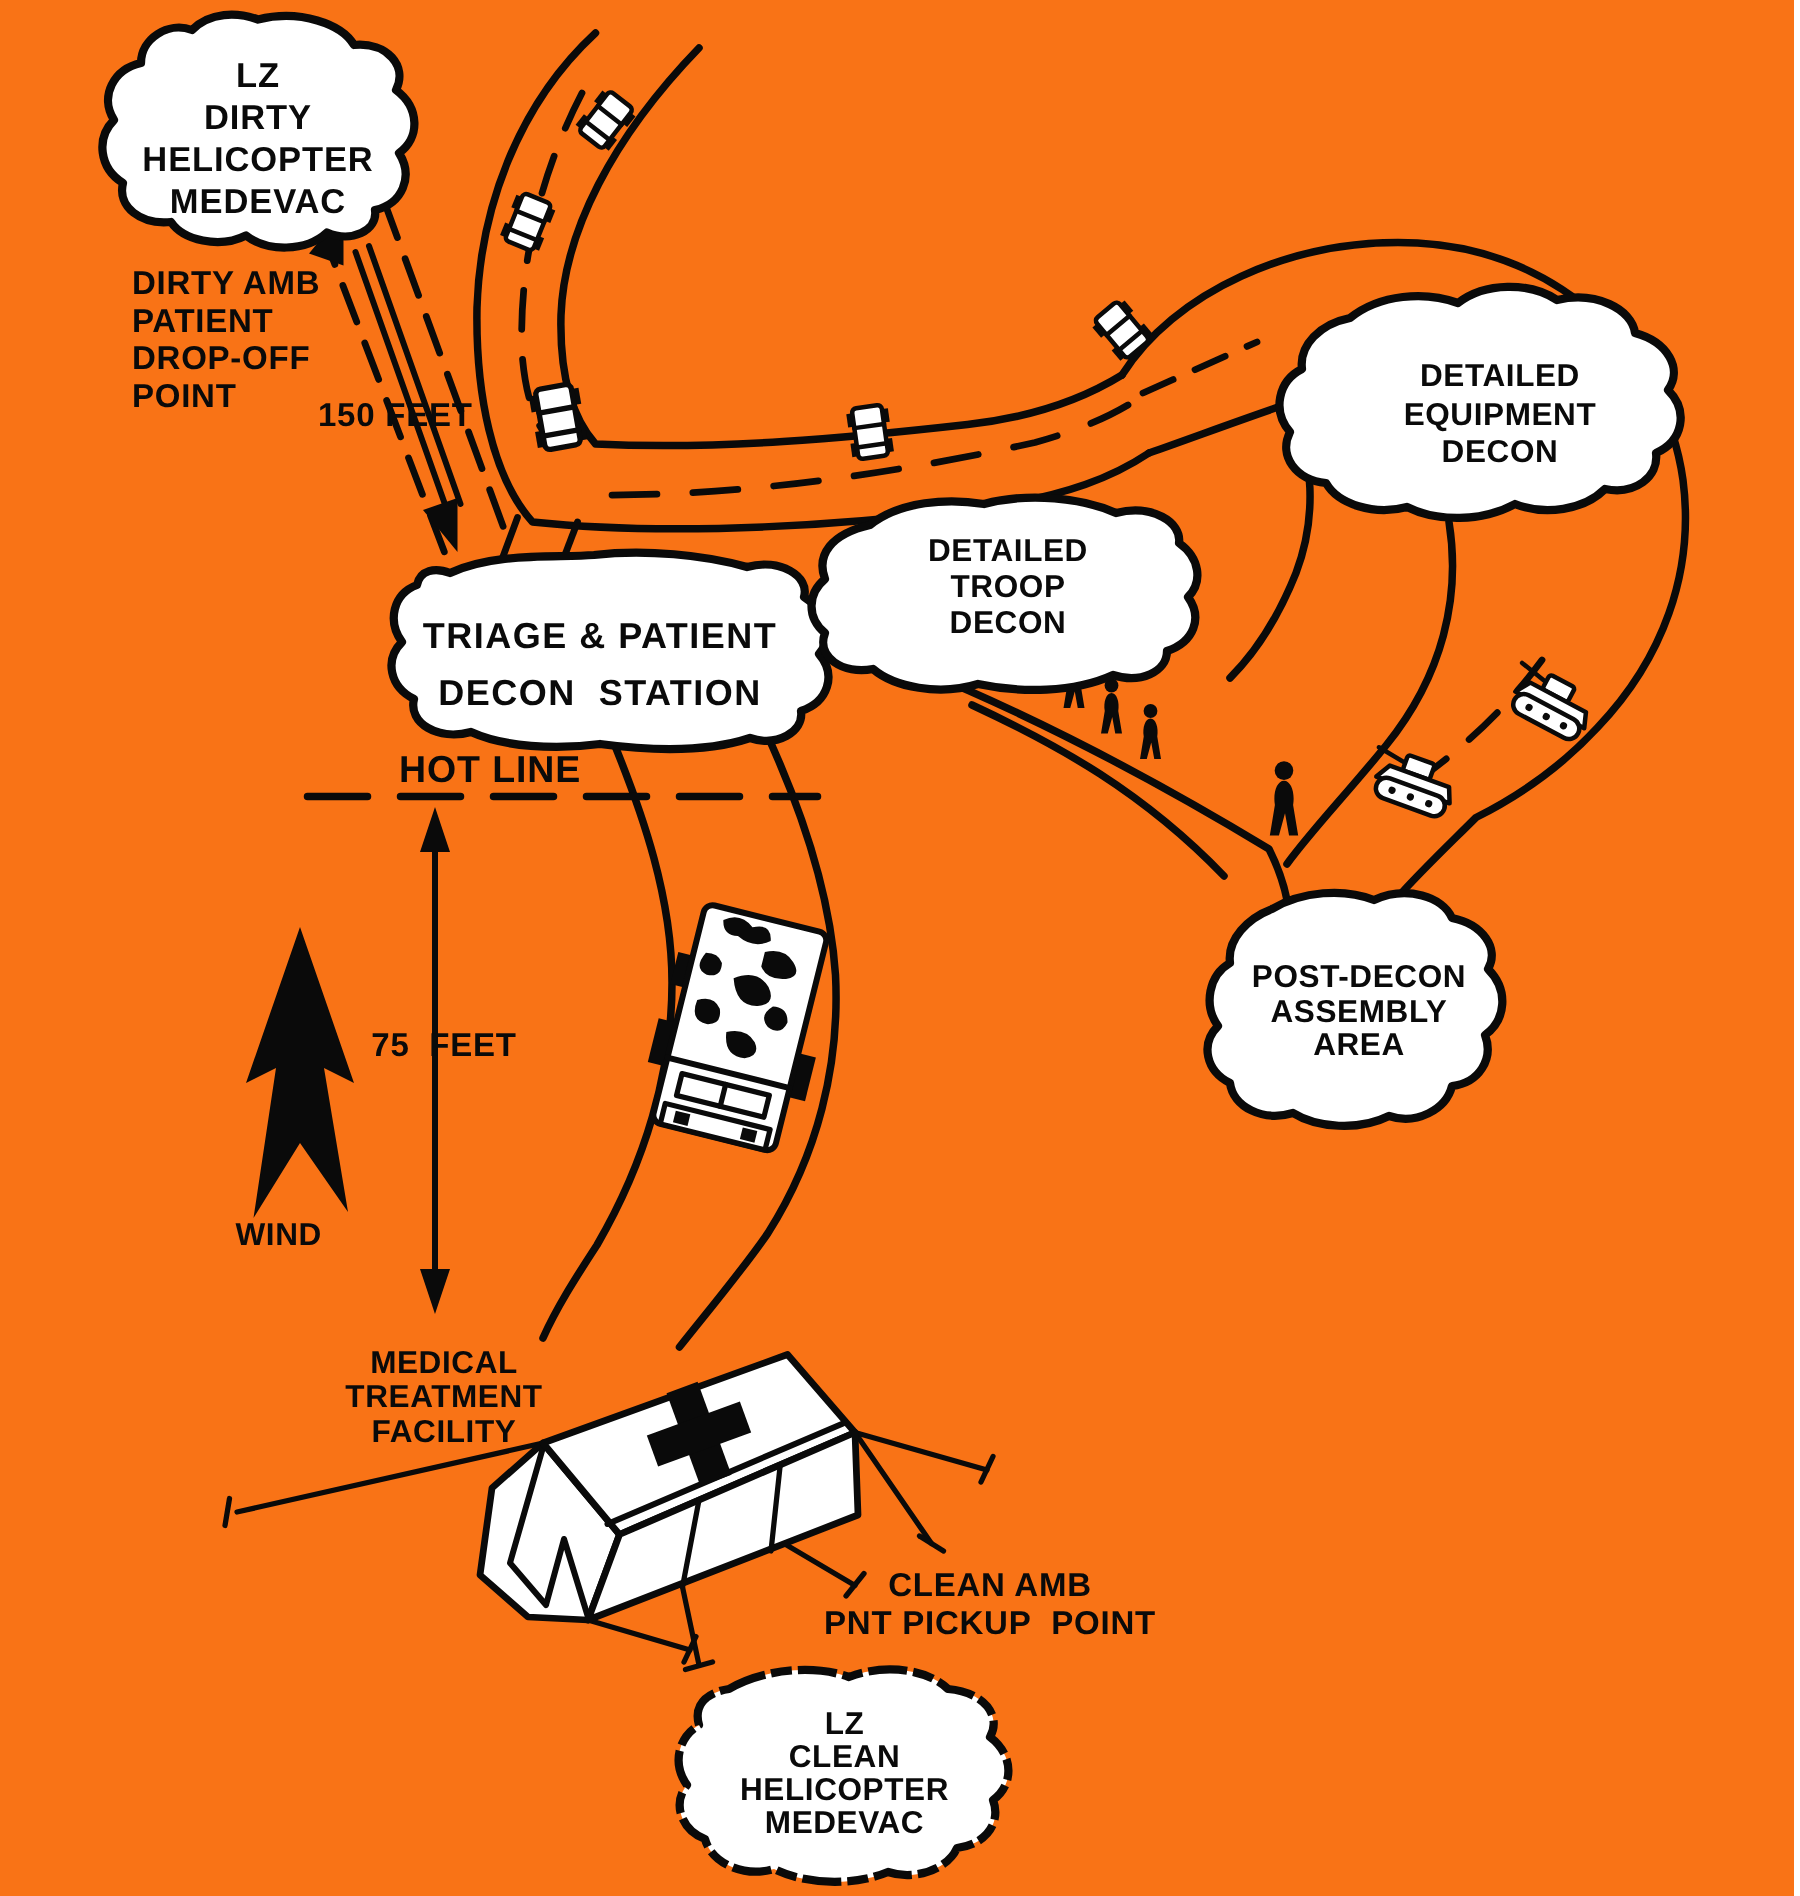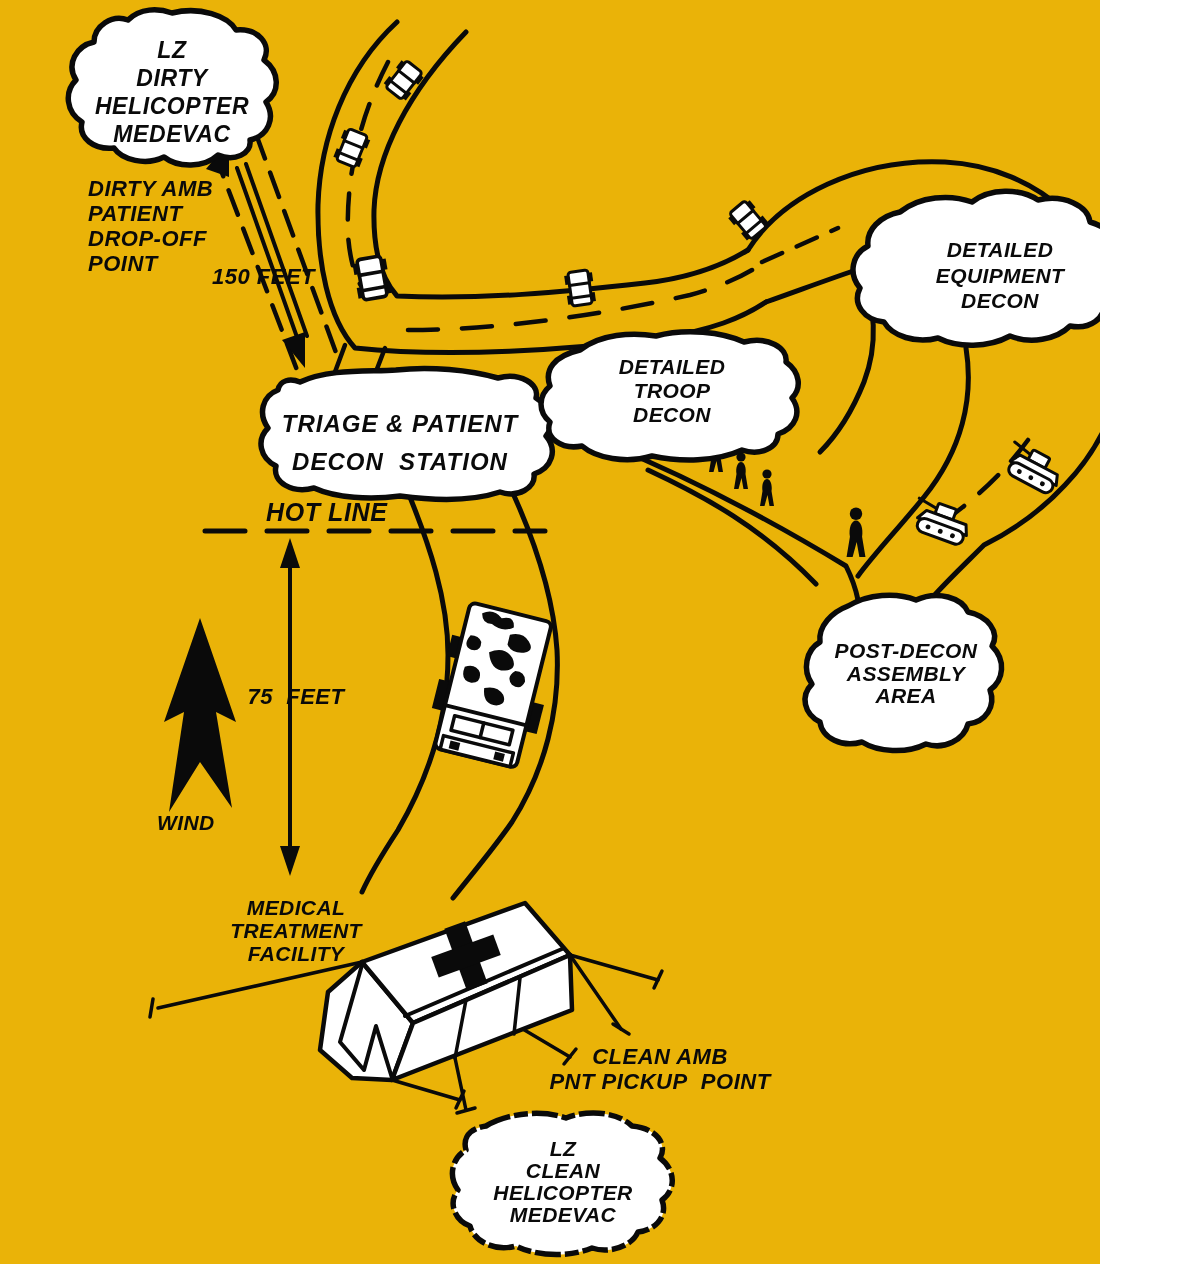--- a/index.html
+++ b/index.html
@@ -1,16 +1,16 @@
 <!DOCTYPE html>
 <html><head>
 <meta charset="utf-8">
 <style>
   html,body{margin:0;padding:0;background:#ffffff;}
-  .stage{width:1100px;height:1264px;position:relative;background:#eab308;overflow:hidden;font-style:italic;}
+  .stage{width:1196px;height:1264px;position:relative;background:#f97316;overflow:hidden;}
   svg{display:block;}
   text{font-family:"Liberation Sans", sans-serif;font-weight:bold;fill:#0a0a0a;}
   .t22{font-size:22px;letter-spacing:.5px;}
   .t21{font-size:21px;letter-spacing:.4px;}
   .t23{font-size:23px;letter-spacing:.6px;}
   .t24{font-size:24px;letter-spacing:1px;}
   .t25{font-size:25px;letter-spacing:.6px;}
   .ink{stroke:#0a0a0a;fill:none;stroke-linecap:round;stroke-linejoin:round;}
   .w5{stroke-width:5;}
   .w45{stroke-width:4.5;}

